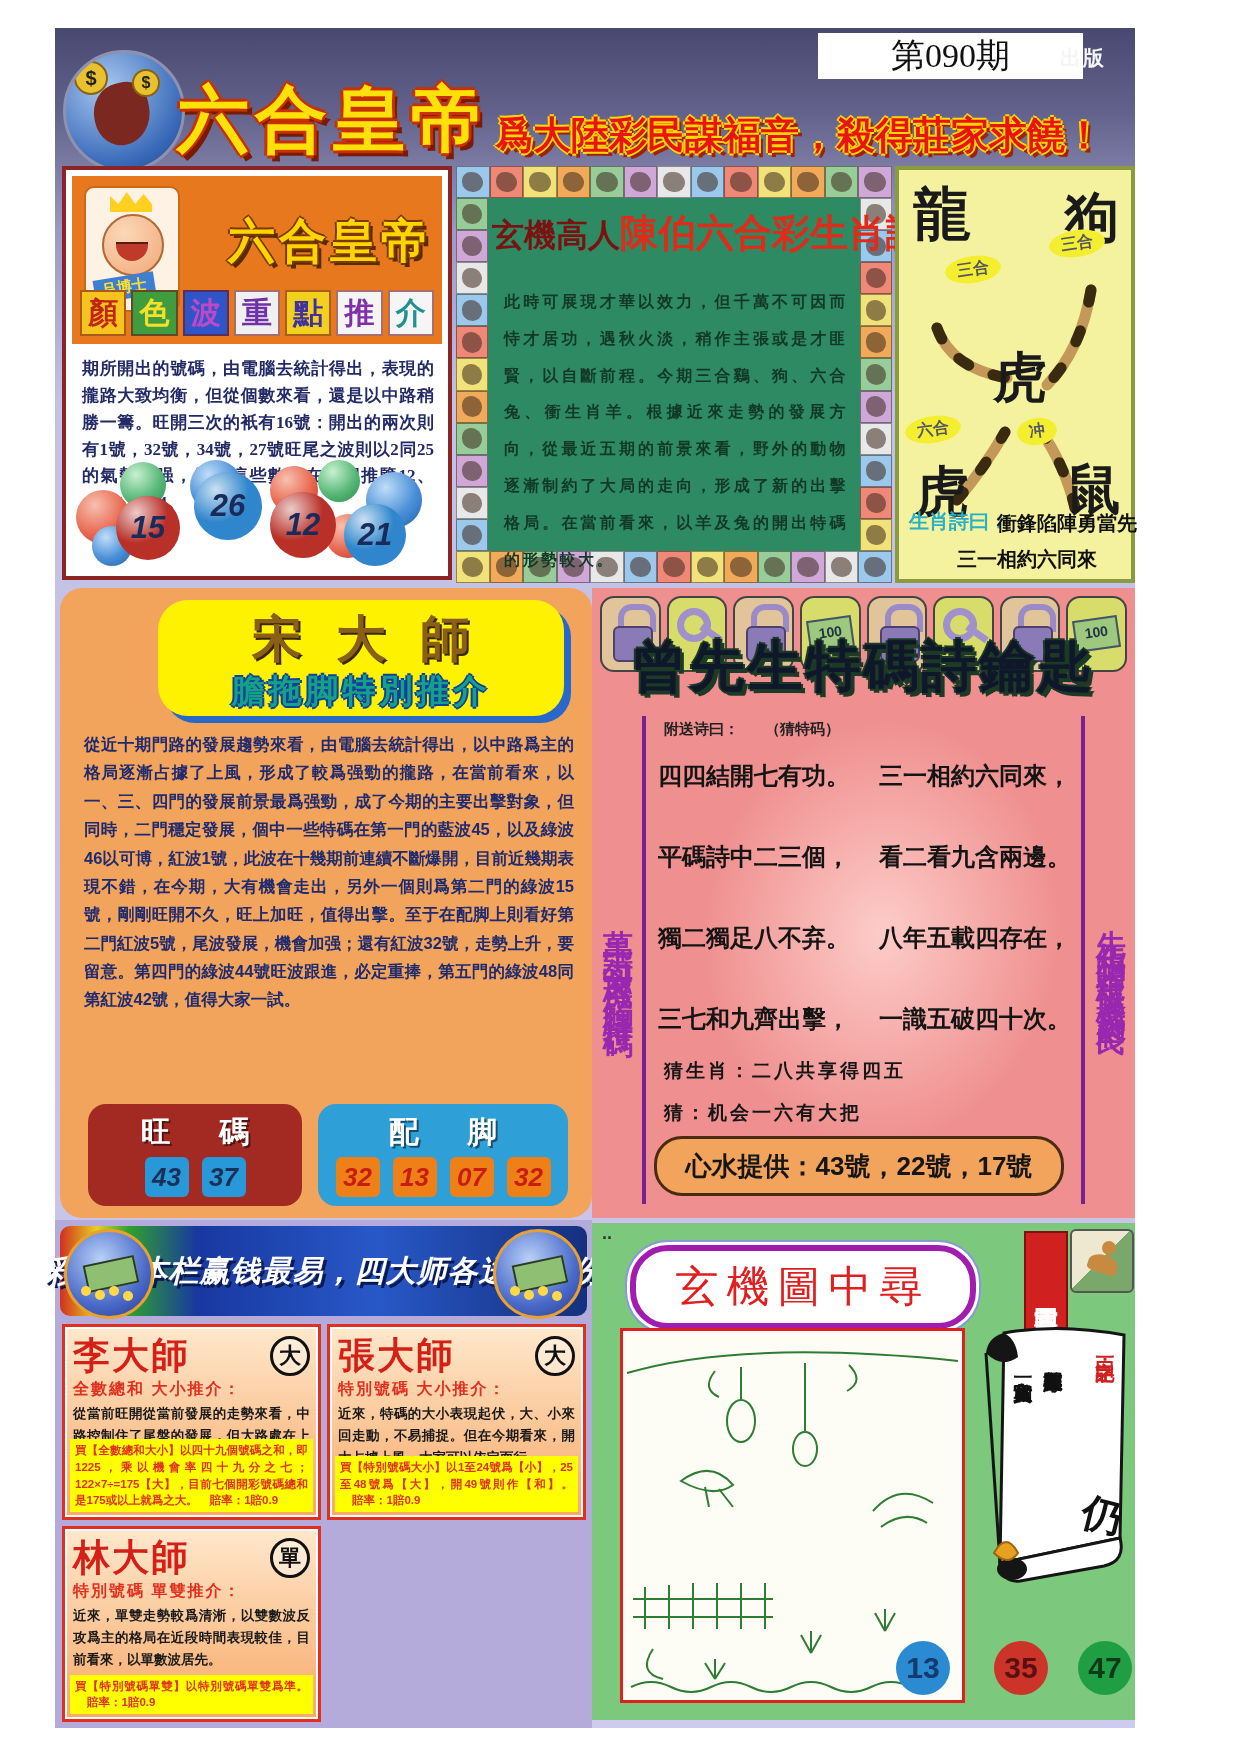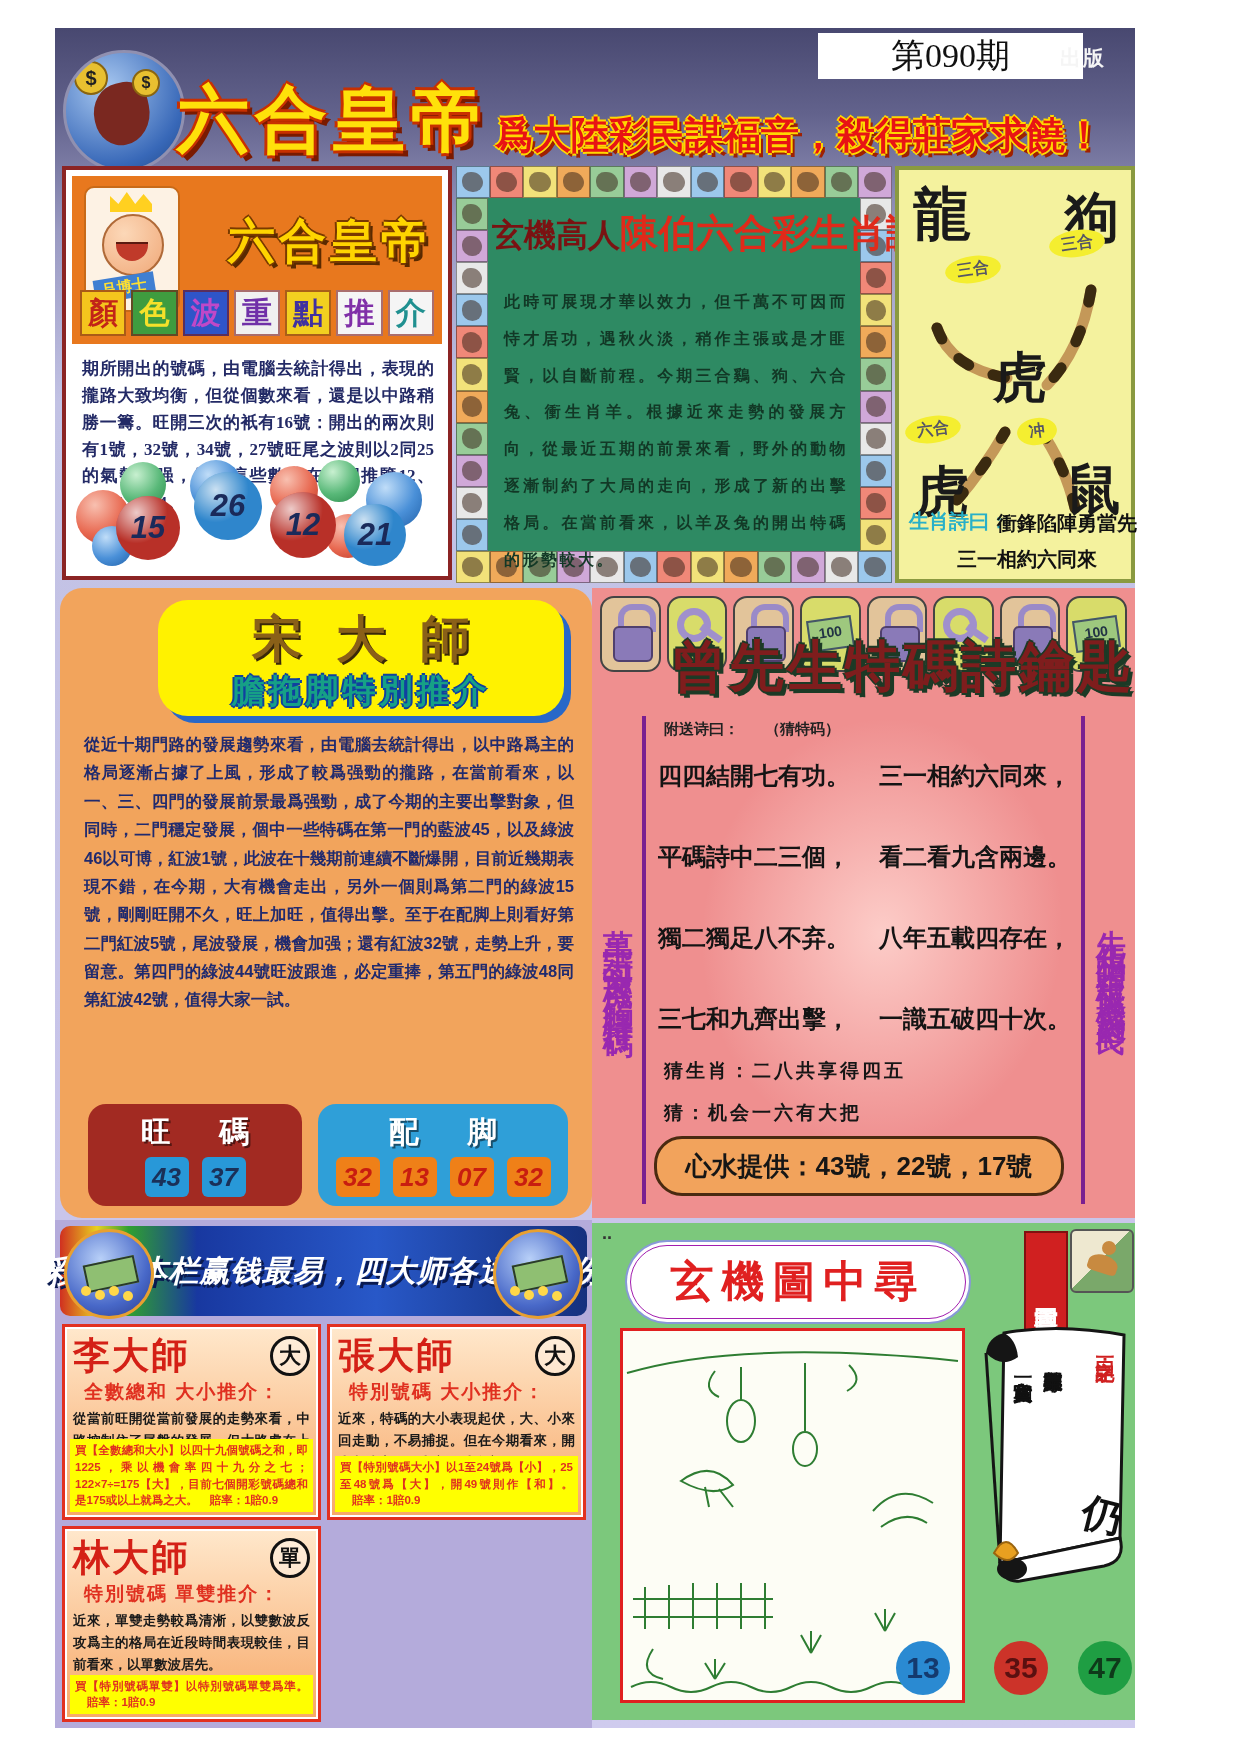--- a/index.html
+++ b/index.html
@@ -98,21 +98,21 @@
     background:radial-gradient(closest-side,rgba(255,215,210,.85),rgba(239,143,143,0));transform:rotate(6deg);}
   .zicons{position:absolute;left:8px;right:8px;top:8px;display:flex;gap:6px;}
   .zicon{flex:1;height:72px;border:2px solid #444;border-radius:14px;position:relative;}
   .zi-a{background:#e2c49a;} .zi-b{background:#d8dc6a;}
   .lock::before{content:"";position:absolute;left:16px;top:6px;width:26px;height:22px;border:6px solid #9a8ac8;border-bottom:none;border-radius:14px 14px 0 0;}
   .lock::after{content:"";position:absolute;left:11px;top:28px;width:36px;height:32px;background:#8a7ab8;border-radius:6px;border:2px solid #50406e;}
   .key::before{content:"";position:absolute;left:8px;top:10px;width:20px;height:20px;border:7px solid #a090cc;border-radius:50%;}
   .key::after{content:"";position:absolute;left:30px;top:32px;width:24px;height:7px;background:#a090cc;transform:rotate(35deg);}
   .bill::before{content:"";position:absolute;inset:20px 6px;background:#9ec87e;border:2px solid #445566;transform:rotate(-8deg);}
   .bill span{position:absolute;left:0;right:0;top:26px;text-align:center;font-size:14px;font-weight:bold;color:#223344;transform:rotate(-8deg);}
-  .zeng-title{position:absolute;left:0px;right:0px;top:42px;text-align:right;font-size:55px;font-weight:bold;letter-spacing:3px;color:#7f1d1d;white-space:nowrap;
+  .zeng-title{position:absolute;left:0px;right:0px;top:42px;text-align:center;font-size:55px;font-weight:bold;letter-spacing:3px;color:#0f172a;white-space:nowrap;
     text-shadow:2px 0 0 #1d3a26,-2px 0 0 #1d3a26,0 2px 0 #1d3a26,0 -2px 0 #1d3a26,4px 4px 0 #1d3a26;}
   .zv{position:absolute;top:128px;bottom:14px;width:42px;writing-mode:vertical-rl;text-orientation:upright;
     font-size:30px;font-weight:bold;color:#9928b0;letter-spacing:10px;display:flex;justify-content:center;}
   .zv-left{left:4px;border-right:4px solid #7a2090;padding-right:4px;}
   .zv-right{right:4px;border-left:4px solid #7a2090;padding-left:4px;}
   .zeng-intro{position:absolute;left:72px;top:132px;font-size:15px;font-weight:bold;color:#222;}
   .zeng-intro .note{margin-left:26px;}
   .poem{position:absolute;left:66px;right:64px;top:172px;display:flex;justify-content:space-between;}
   .poem .col{display:flex;flex-direction:column;gap:49px;}
   .poem p{margin:0;font-size:24px;font-weight:bold;color:#141414;white-space:nowrap;}
@@ -134,32 +134,32 @@
   .medal::after{content:"";position:absolute;left:14px;top:54px;width:10px;height:10px;border-radius:50%;background:#ffd84a;
     box-shadow:14px 4px 0 #ffd84a,28px 0 0 #ffd84a,42px 5px 0 #ffd84a;}
   .medal-l{left:4px;} .medal-r{right:4px;}
   .cards{position:absolute;left:7px;top:104px;width:524px;display:grid;grid-template-columns:259px 259px;grid-auto-rows:196px;gap:6px;}
   .card{position:relative;background:linear-gradient(180deg,#ffe8cc,#f7a868);border:3px solid #e23020;box-shadow:inset 0 0 0 2px #ffffff;
     box-sizing:border-box;padding:4px 8px;}
   .card-top{display:flex;align-items:center;justify-content:space-between;}
   .card-name{font-size:37px;font-weight:bold;color:#d42016;letter-spacing:2px;white-space:nowrap;text-align:center;}
   .card-badge{width:34px;height:34px;border-radius:50%;border:3px solid #111;display:flex;align-items:center;justify-content:center;
     font-size:22px;font-weight:bold;color:#111;background:rgba(255,255,255,.35);}
-  .card-sub{font-size:19px;font-weight:bold;color:#e03020;letter-spacing:2px;margin-top:-2px;margin-left:11px;}
+  .card-sub{font-size:16px;font-weight:bold;color:#e03020;letter-spacing:2px;margin-top:-2px;}
   .card-body{font-size:13.5px;font-weight:bold;color:#1a1a1a;line-height:1.62;margin-top:3px;text-align:justify;}
   .card-note{position:absolute;left:5px;right:5px;bottom:5px;background:#ffff00;color:#e03020;font-size:11.5px;font-weight:bold;
     line-height:1.45;padding:3px 5px;text-align:justify;}
   .card-odds{white-space:nowrap;margin-left:12px;}
 
   
   .panel-pic{left:537px;top:1195px;width:543px;height:497px;background:#7cc87c;}
   .dots{position:absolute;left:10px;top:0px;font-size:18px;font-weight:bold;color:#333;}
-  .pic-title{position:absolute;left:38px;top:22px;width:334px;height:72px;background:#ffffff;border:1px solid #a21caf;border-radius:38px;
+  .pic-title{position:absolute;left:38px;top:22px;width:334px;height:72px;background:#ffffff;border:6px solid #a21caf;border-radius:38px;
     box-shadow:0 0 0 3px #ffffff,0 0 0 5px #8898d8;display:flex;align-items:center;justify-content:center;
-    font-family:"Liberation Serif","DejaVu Serif",serif;font-size:43px;font-weight:bold;color:#e02020;letter-spacing:8px;}
+    font-family:"Liberation Serif","DejaVu Serif",serif;font-size:43px;font-weight:normal;color:#e02020;letter-spacing:8px;}
   .ttag{position:absolute;left:432px;top:8px;width:40px;height:114px;background:#d02020;border:2px solid #801010;
     writing-mode:vertical-rl;text-orientation:upright;display:flex;align-items:center;justify-content:center;
     font-size:24px;font-weight:bold;color:#ffffff;}
   .ticon{position:absolute;left:478px;top:6px;width:60px;height:60px;border:2px solid #555;border-radius:6px;
     background:linear-gradient(135deg,#eee8d0 48%,#7aa86a 48%);}
   .ticon::before{content:"";position:absolute;left:30px;top:10px;width:14px;height:14px;border-radius:50%;background:#c88a40;}
   .ticon::after{content:"";position:absolute;left:16px;top:24px;width:30px;height:18px;border-radius:50% 50% 20% 20%;background:#c88a40;transform:rotate(18deg);}
   .pic-box{position:absolute;left:28px;top:105px;width:345px;height:375px;background:#fdfdf5;border:3px solid #e02020;box-sizing:border-box;}
   .scroll{position:absolute;left:382px;top:100px;width:158px;height:268px;}
   .scroll-red{position:absolute;right:14px;top:24px;height:150px;writing-mode:vertical-rl;text-orientation:upright;

